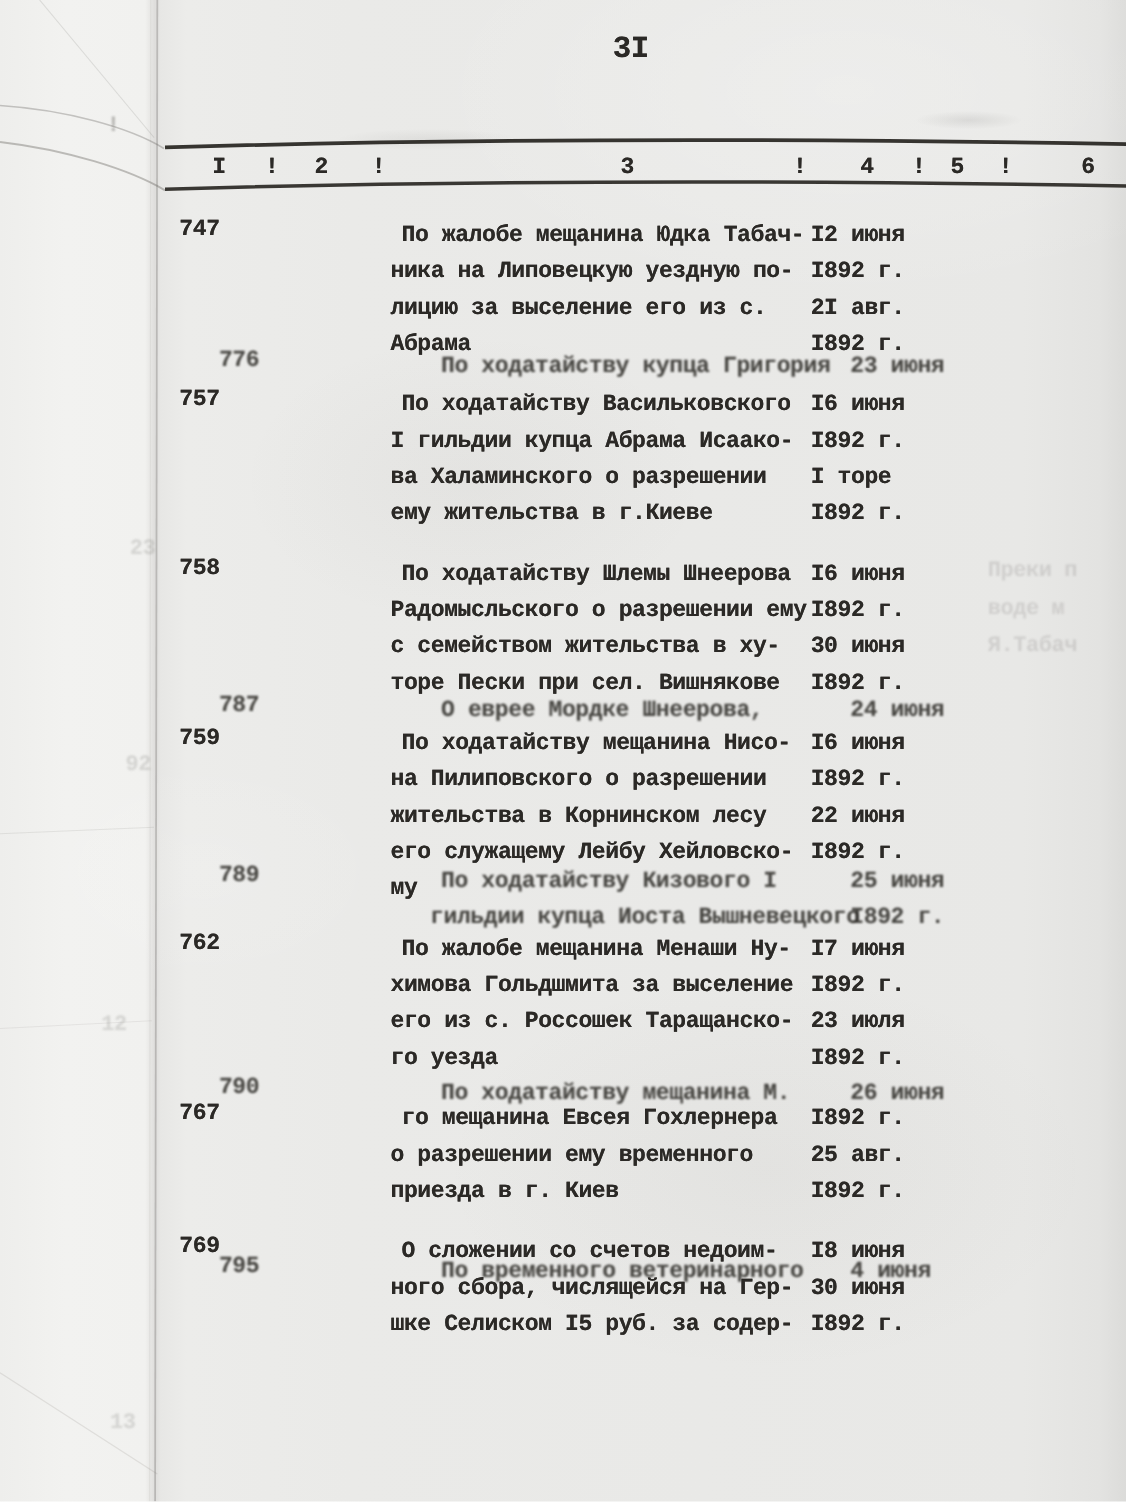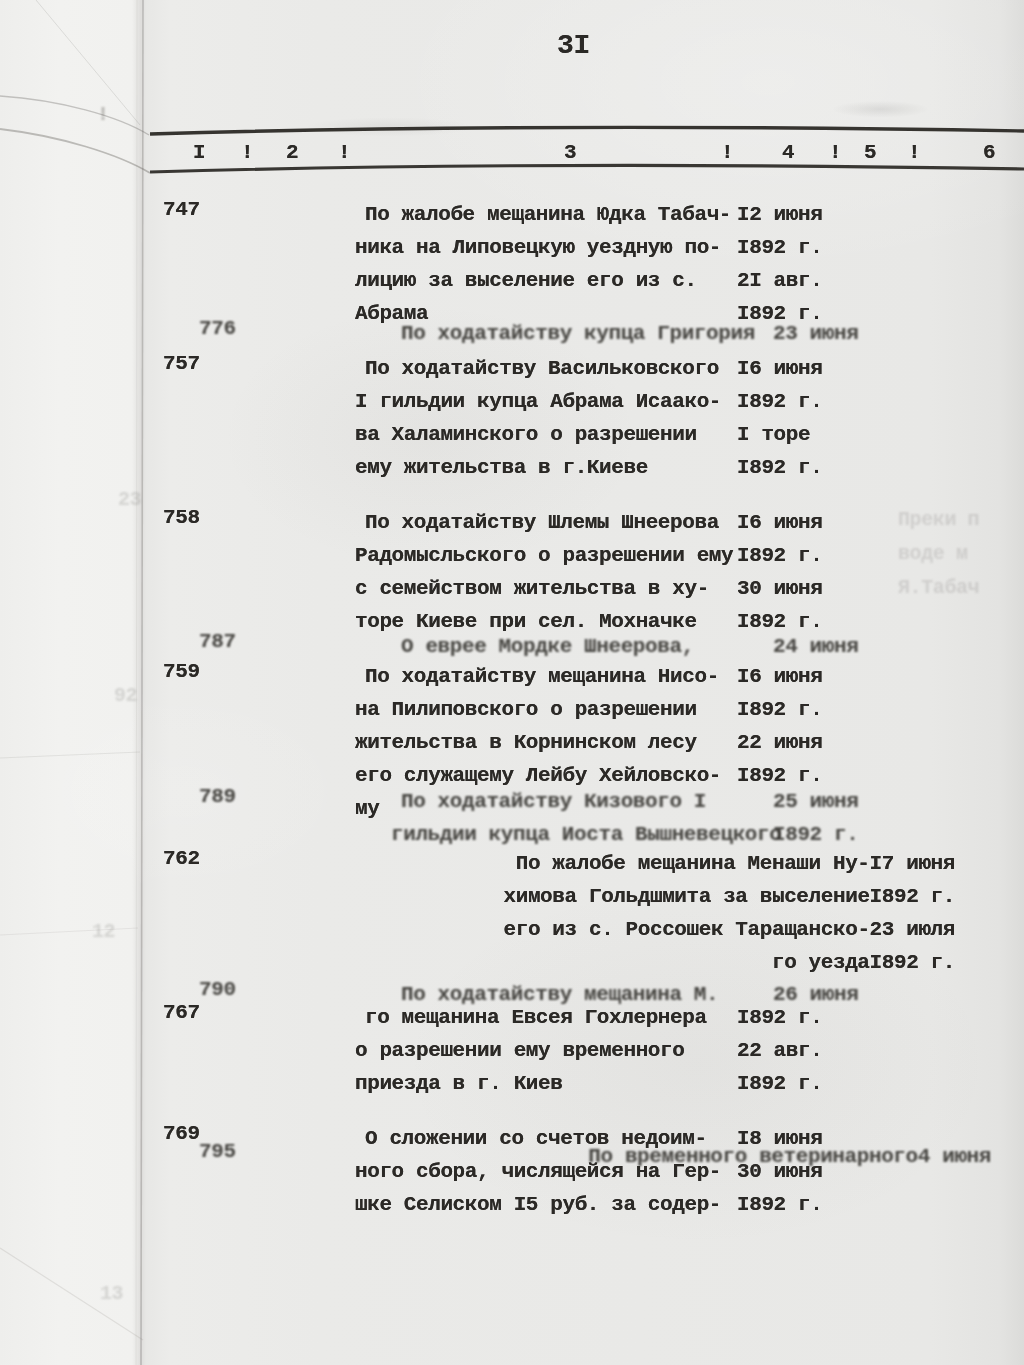--- a/index.html
+++ b/index.html
@@ -30,21 +30,21 @@
   
   .hcols{position:absolute;left:0;top:141px;width:1024px;height:33px;font-size:21px;}
   .hcol{position:absolute;top:0;}
   .hcol.c0{left:193px}.hcol.c1{left:241px}.hcol.c2{left:286px}.hcol.c3{left:338px}
   .hcol.c4{left:564px}.hcol.c5{left:721px}.hcol.c6{left:782px}.hcol.c7{left:829px}
   .hcol.c8{left:864px}.hcol.c9{left:908px}.hcol.c10{left:983px}
 
   
   .entries{position:absolute;left:0;top:198px;width:840px;font-size:21px;}
   .entry{position:relative;margin-bottom:22px;}
-  .entry:nth-child(5){margin-top:8px;text-align:right;}
+  .entry:nth-child(5){margin-top:8px;}
   .enum{position:absolute;left:163px;top:0;}
   .elines{margin-left:355px;width:600px;}
   .eline{position:relative;height:33px;line-height:33px;white-space:nowrap;text-decoration:underline;}
   .etext{display:inline-block;width:382px;vertical-align:top;}
   .eline:first-child .etext{text-indent:10px;}
   .edate{display:inline-block;vertical-align:top;}
   .entry .etext, .entry .enum, .entry .edate, .page-number, .hcol{
     text-shadow:0 0 0.6px rgba(43,41,38,0.85);
   }
 
@@ -121,21 +121,21 @@
         <div class="eline"><span class="etext">ва Халаминского о разрешении</span><span class="edate">I торе</span></div>
         <div class="eline"><span class="etext">ему жительства в г.Киеве</span><span class="edate">I892 г.</span></div>
       </div>
     </div>
     <div class="entry">
       <span class="enum">758</span>
       <div class="elines">
         <div class="eline"><span class="etext">По ходатайству Шлемы Шнеерова</span><span class="edate">I6 июня</span></div>
         <div class="eline"><span class="etext">Радомысльского о разрешении ему</span><span class="edate">I892 г.</span></div>
         <div class="eline"><span class="etext">с семейством жительства в ху-</span><span class="edate">30 июня</span></div>
-        <div class="eline"><span class="etext">торе Киеве при сел. Мохначке</span><span class="edate">I892 г.</span></div>
+        <div class="eline"><span class="etext">торе Пески при сел. Вишнякове</span><span class="edate">I892 г.</span></div>
       </div>
     </div>
     <div class="entry">
       <span class="enum">759</span>
       <div class="elines">
         <div class="eline"><span class="etext">По ходатайству мещанина Нисо-</span><span class="edate">I6 июня</span></div>
         <div class="eline"><span class="etext">на Пилиповского о разрешении</span><span class="edate">I892 г.</span></div>
         <div class="eline"><span class="etext">жительства в Корнинском лесу</span><span class="edate">22 июня</span></div>
         <div class="eline"><span class="etext">его служащему Лейбу Хейловско-</span><span class="edate">I892 г.</span></div>
         <div class="eline"><span class="etext">му</span><span class="edate"></span></div>
@@ -147,21 +147,21 @@
         <div class="eline"><span class="etext">По жалобе мещанина Менаши Ну-</span><span class="edate">I7 июня</span></div>
         <div class="eline"><span class="etext">химова Гольдшмита за выселение</span><span class="edate">I892 г.</span></div>
         <div class="eline"><span class="etext">его из с. Россошек Таращанско-</span><span class="edate">23 июля</span></div>
         <div class="eline"><span class="etext">го уезда</span><span class="edate">I892 г.</span></div>
       </div>
     </div>
     <div class="entry">
       <span class="enum">767</span>
       <div class="elines">
         <div class="eline"><span class="etext">го мещанина Евсея Гохлернера</span><span class="edate">I892 г.</span></div>
-        <div class="eline"><span class="etext">о разрешении ему временного</span><span class="edate">22 авг.</span></div>
+        <div class="eline"><span class="etext">о разрешении ему временного</span><span class="edate">25 авг.</span></div>
         <div class="eline"><span class="etext">приезда в г. Киев</span><span class="edate">I892 г.</span></div>
       </div>
     </div>
     <div class="entry">
       <span class="enum">769</span>
       <div class="elines">
         <div class="eline"><span class="etext">О сложении со счетов недоим-</span><span class="edate">I8 июня</span></div>
         <div class="eline"><span class="etext">ного сбора, числящейся на Гер-</span><span class="edate">30 июня</span></div>
         <div class="eline"><span class="etext">шке Селиском I5 руб. за содер-</span><span class="edate">I892 г.</span></div>
       </div>

